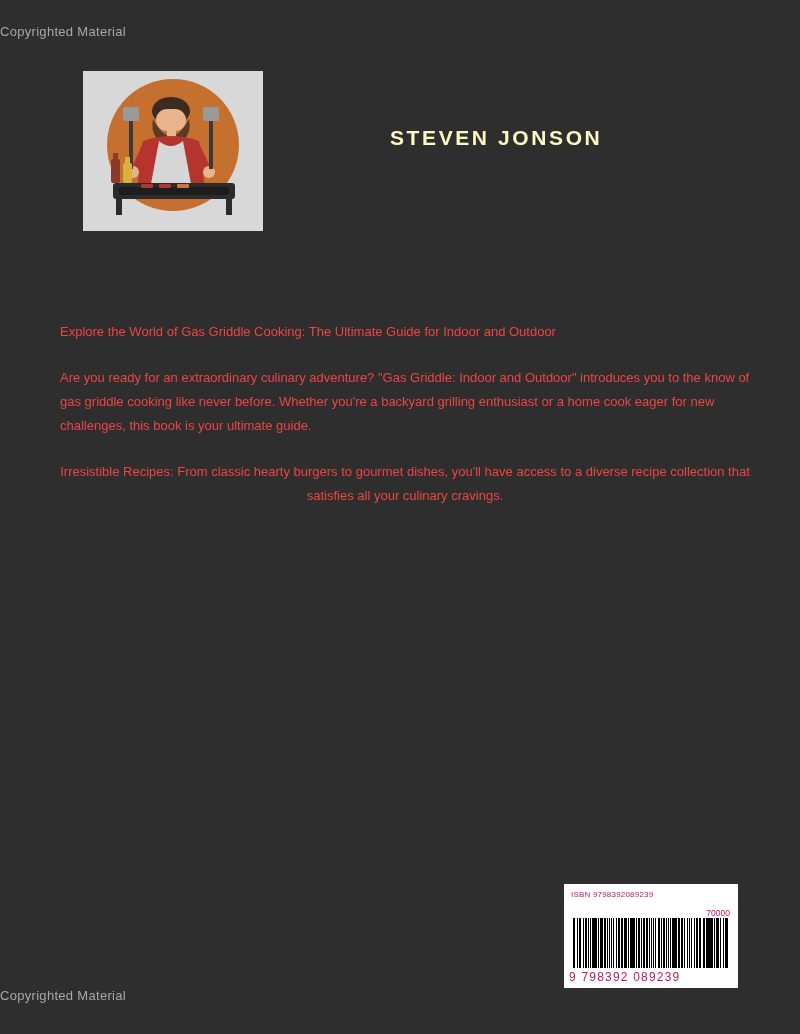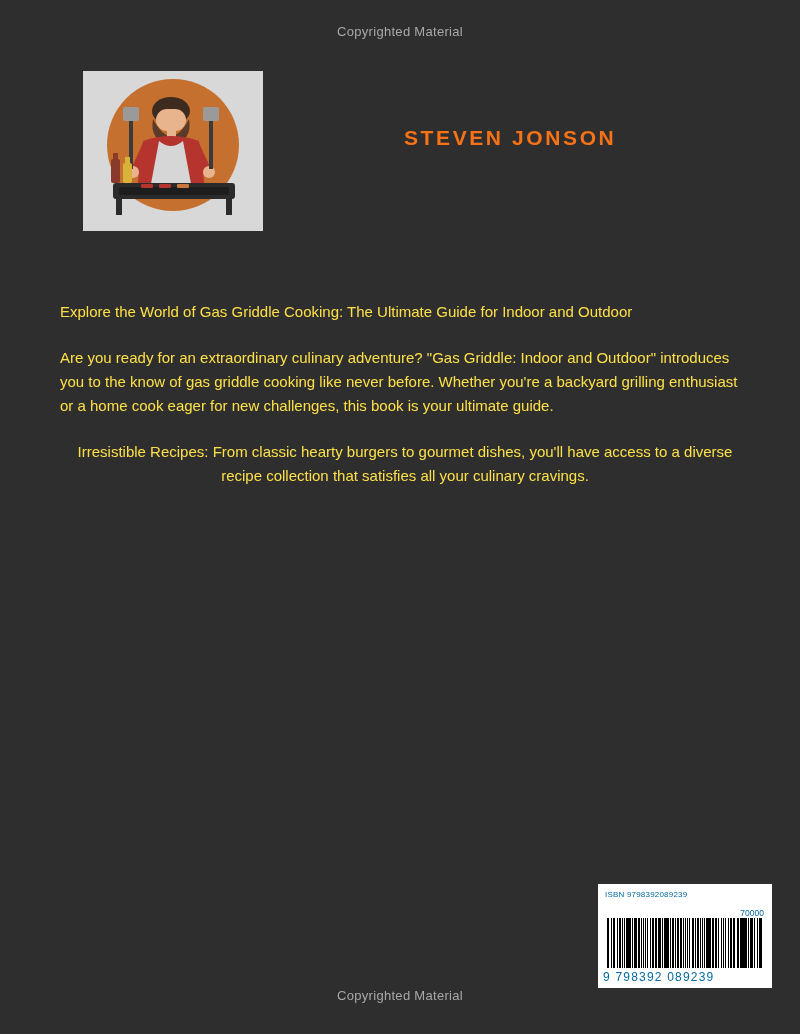--- a/index.html
+++ b/index.html
@@ -14,21 +14,21 @@
     position: relative;
     width: 800px;
     height: 1034px;
     background: #2e2e2e;
     overflow: hidden;
   }
   .copyright-top, .copyright-bottom {
     position: absolute;
     left: 0;
     width: 100%;
-    text-align: center;
+    text-align: left;
     color: #a8a8a8;
     font-size: 13px;
     letter-spacing: 0.3px;
   }
   .copyright-top { top: 24px; }
   .copyright-bottom { top: 988px; }
 
   
   .logo {
     position: absolute;
@@ -51,51 +51,50 @@
   }
   .logo-inner {
     position: absolute;
     left: 0; top: 0; width: 100%; height: 100%;
   }
   
   .author {
     position: absolute;
     left: 390px;
     top: 126px;
-    color: #f97316;
+    color: #fef9c3;
     font-size: 21px;
     letter-spacing: 2.6px;
     font-weight: bold;
-    margin-left: 14px;
   }
 
   
   .blurb {
     position: absolute;
     left: 60px;
-    top: 300px;
+    top: 320px;
     width: 690px;
-    color: #fde047;
-    font-size: 15px;
+    color: #ef4444;
+    font-size: 13px;
     line-height: 24px;
   }
   .blurb p {
     margin: 0 0 22px 0;
   }
   .blurb p:last-child { margin-bottom: 0; text-align: center; }
 
   
   .barcode-box {
     position: absolute;
-    left: 598px;
+    left: 564px;
     top: 884px;
     width: 174px;
     height: 104px;
     background: #ffffff;
-    color: #0369a1;
+    color: #be185d;
     font-family: "Liberation Sans", sans-serif;
   }
   .isbn-line {
     position: absolute;
     left: 7px;
     top: 6px;
     font-size: 8px;
     letter-spacing: 0.2px;
   }
   .price-code {

